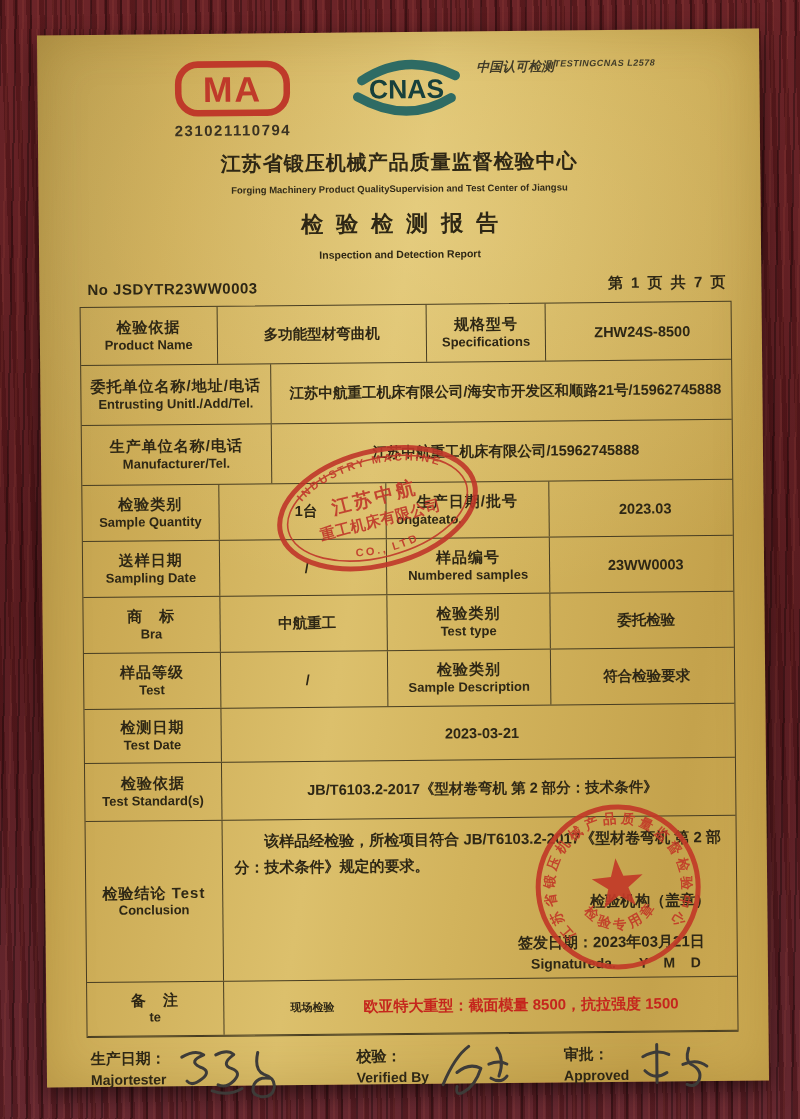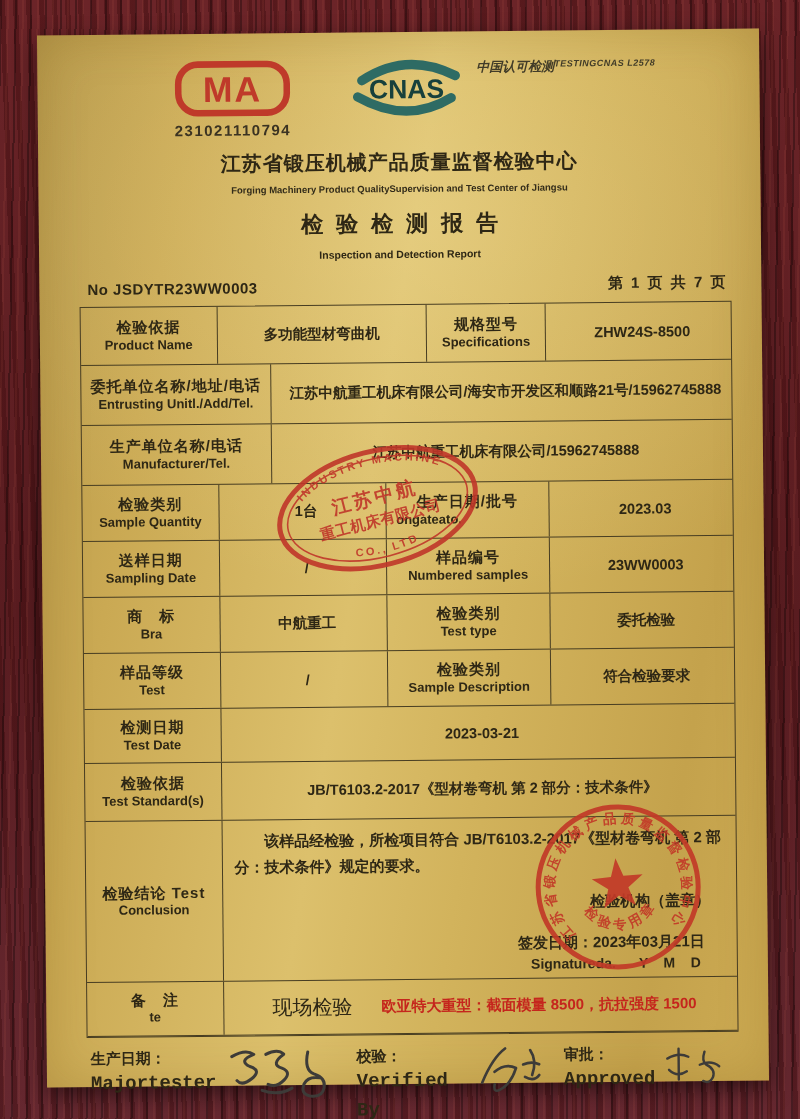--- a/index.html
+++ b/index.html
@@ -66,33 +66,33 @@
   .w29{width:29.2%;} .w70{width:70.8%;}
   .w25a{width:25.7%;} .w25b{width:25.2%;} .w28b{width:28.1%;}
   .w79{width:79%;}
   
   .conclusion-cell{position:relative;display:block;padding:8px 10px 6px 12px;}
   .conclusion-text{font-size:15px;font-weight:bold;line-height:1.75;text-indent:2em;}
   .seal-line{text-align:right;padding-right:16px;margin-top:14px;font-size:15px;font-weight:bold;}
   .issue-date{text-align:right;padding-right:22px;margin-top:22px;font-size:15px;font-weight:bold;}
   .issue-en{text-align:right;padding-right:26px;margin-top:3px;font-size:14px;font-weight:bold;
     white-space:pre;}
-  .note-black{font-size:20px;font-weight:normal;margin-right:29px;}
+  .note-black{font-size:11px;font-weight:bold;margin-right:29px;}
   .note-red{font-size:15px;font-weight:bold;color:var(--note-red);}
   
   .stamp{position:absolute;pointer-events:none;z-index:3;}
   .stamp-oval{left:188px;top:140px;transform:rotate(-14deg);opacity:0.9;}
   .stamp-round{left:444px;top:496px;transform:rotate(-5deg);opacity:0.92;}
   
   .footer-row{display:flex;margin:10px 30px 0 44px;align-items:flex-start;}
   .sig-group{display:flex;align-items:flex-start;}
   .sig-g1{width:41%;} .sig-g2{width:32%;} .sig-g3{width:27%;}
   .sig-labels{line-height:1.5;}
   .sig-cn{font-size:15px;font-weight:bold;}
-  .sig-en{font-size:19px;font-weight:bold;font-family:Liberation Mono, monospace;}
+  .sig-en{font-size:14px;font-weight:bold;}
   .sig-svg{margin:-4px 0 0 6px;}
 </style>
 </head>
 <body>
 
 <div class="plaque">
 
   <div class="logo-row">
     <div class="cma-block">
       <svg width="126" height="58" viewBox="0 0 130 62">

